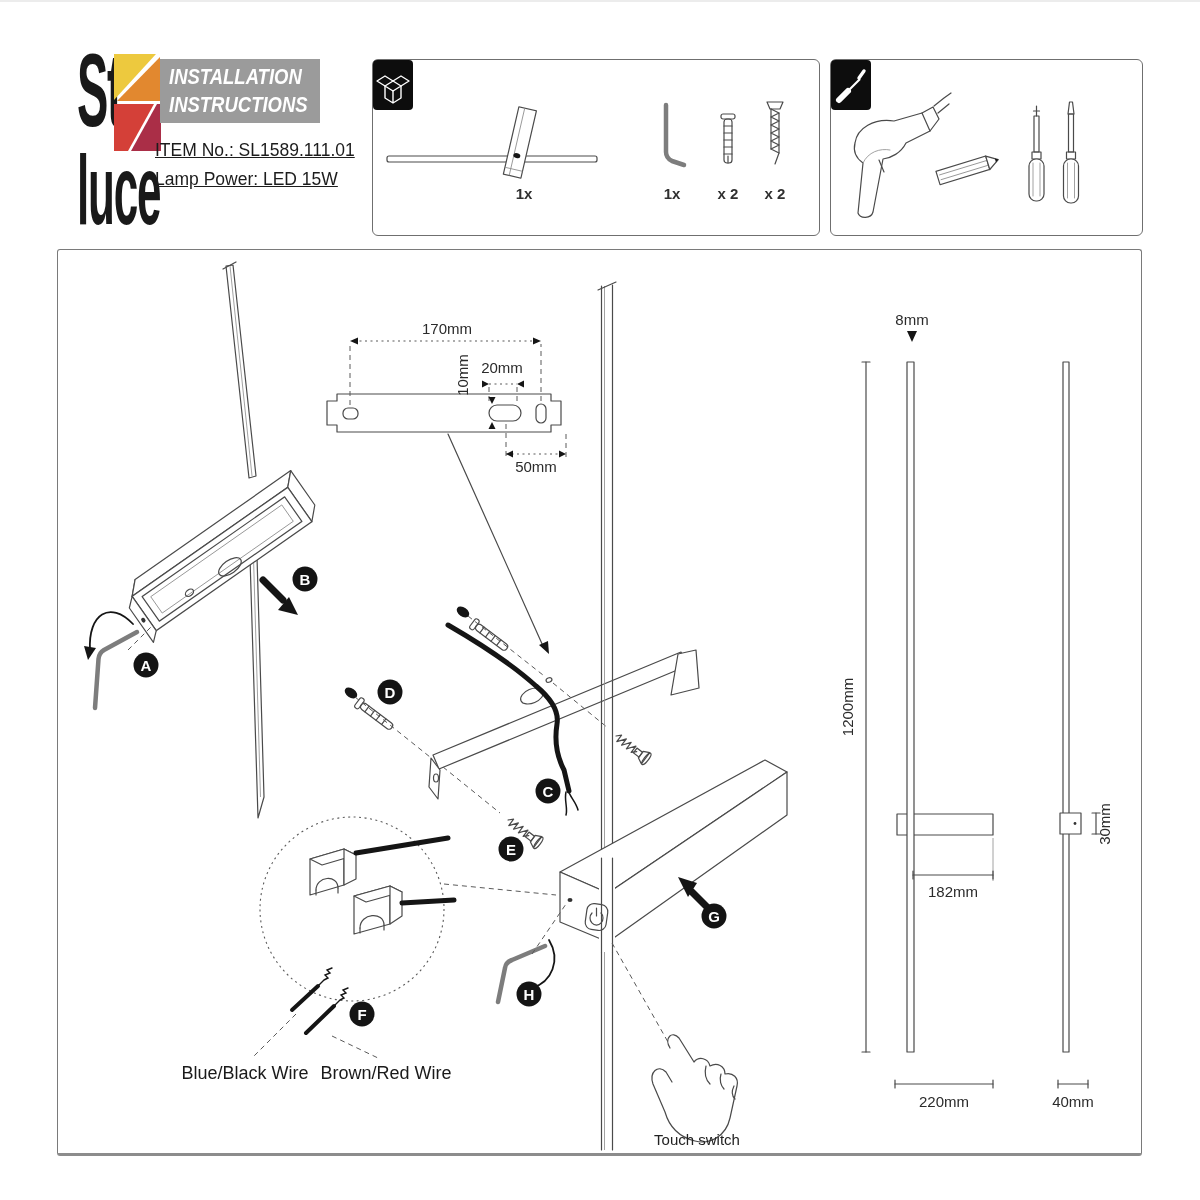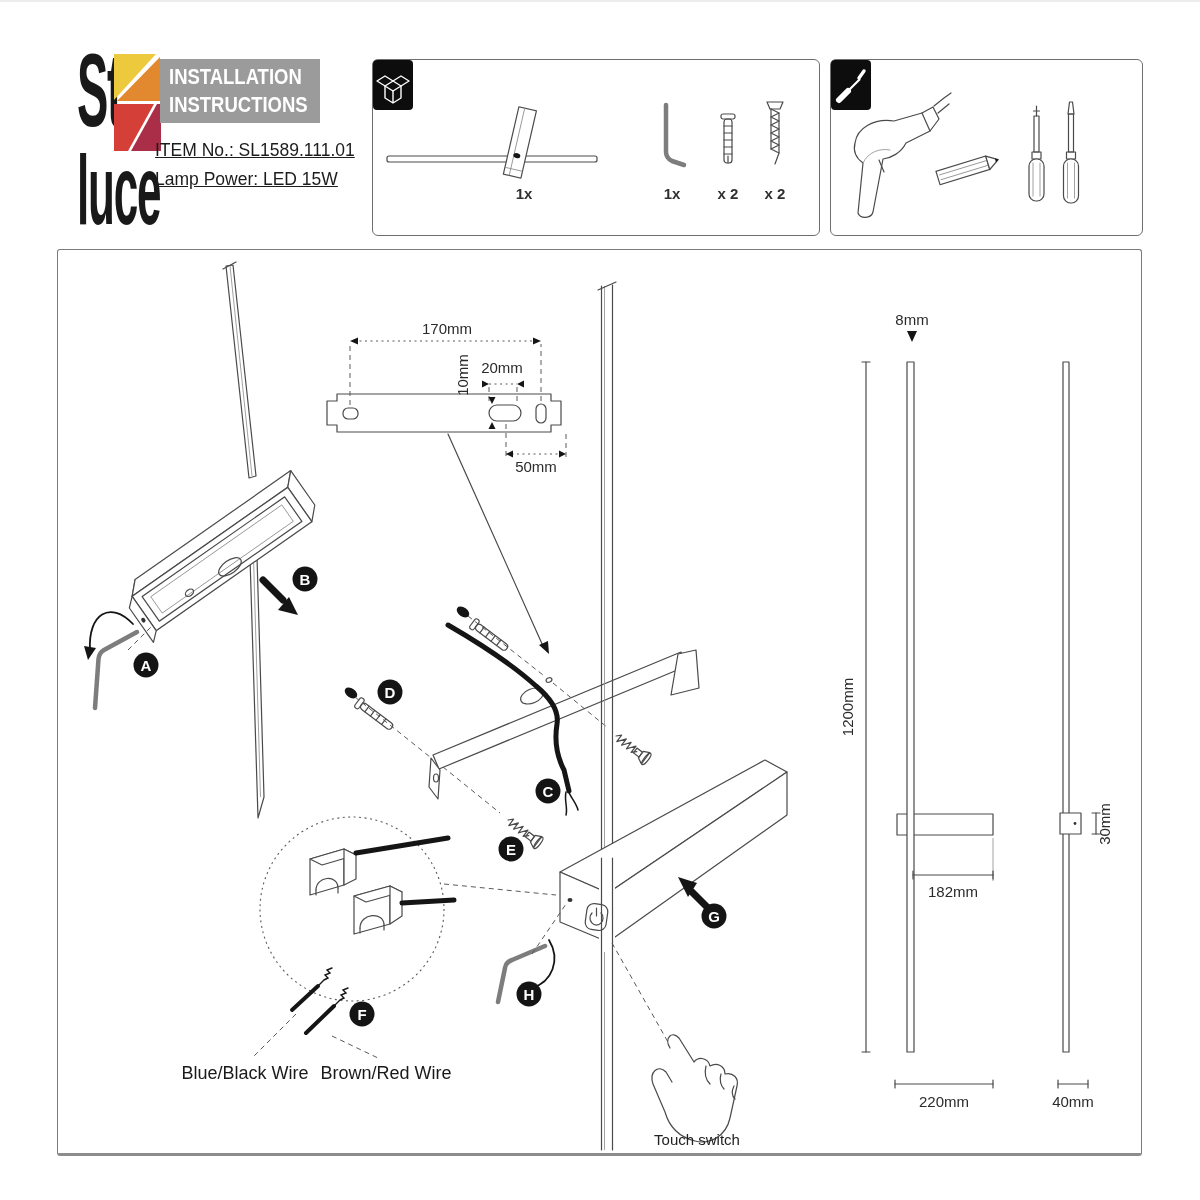--- a/index.html
+++ b/index.html
@@ -6,21 +6,21 @@
   .page{position:relative;width:1200px;height:1200px;background:#ffffff;overflow:hidden;
         font-family:"Liberation Sans", sans-serif;border-top:2px solid #ececec;}
   
   .logo-st,.logo-luce{position:absolute;left:77px;color:#191919;font-weight:bold;
         transform-origin:left top;line-height:1;letter-spacing:-3px;}
   .logo-st{top:38px;font-size:112px;transform:scale(0.42,0.92);}
   .logo-luce{top:138px;font-size:110px;transform:scale(0.40,0.90);}
   .logo-mark{position:absolute;left:114px;top:52px;}
   .title-box{position:absolute;left:160px;top:57px;width:160px;height:64px;background:#9b9b9b;
         color:#ffffff;font-weight:bold;font-size:22px;line-height:28px;padding:4px 0 0 9px;
-        box-sizing:border-box;transform-origin:left top;}
+        box-sizing:border-box;transform-origin:left top;font-style:italic;}
   .title-box .tl{transform:scaleX(0.84);transform-origin:left center;white-space:nowrap;}
   .item-info{position:absolute;left:155px;top:134px;width:260px;color:#1c1c1c;font-size:17.5px;
         line-height:28.5px;white-space:nowrap;text-decoration:underline;}
   
   .frame{position:absolute;border:1.5px solid #6f6f6f;border-radius:6px;background:#fff;}
   .frame.parts{left:372px;top:57px;width:446px;height:175px;}
   .frame.tools{left:830px;top:57px;width:311px;height:175px;}
   .frame.main{left:57px;top:247px;width:1083px;height:903px;border-radius:3px;
         border-color:#7a7a7a;border-bottom:3px solid #8c8c8c;}
   

